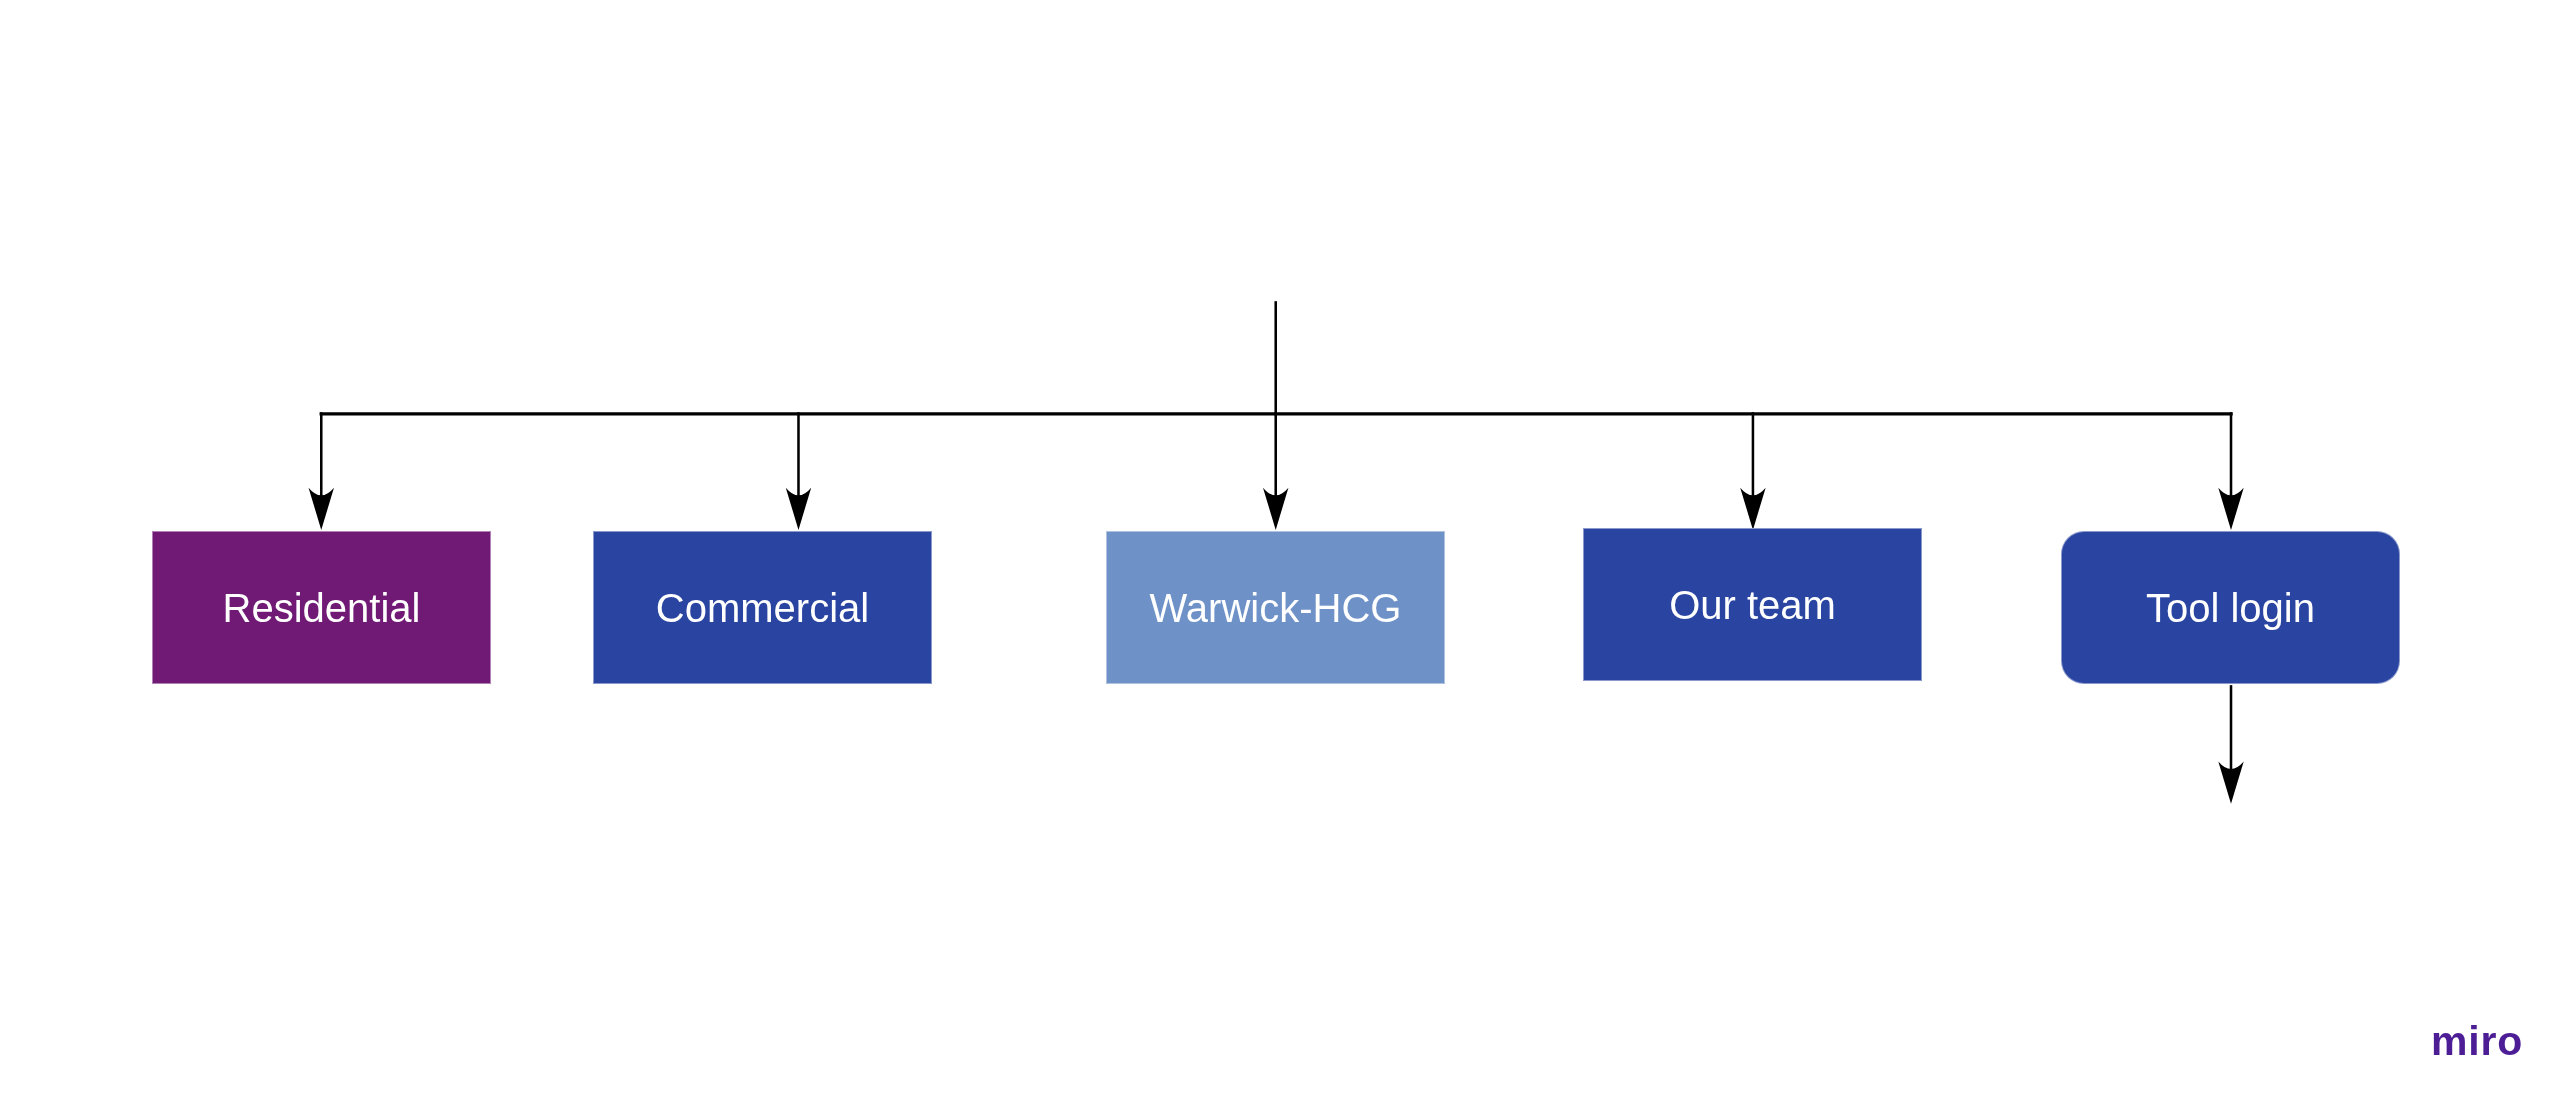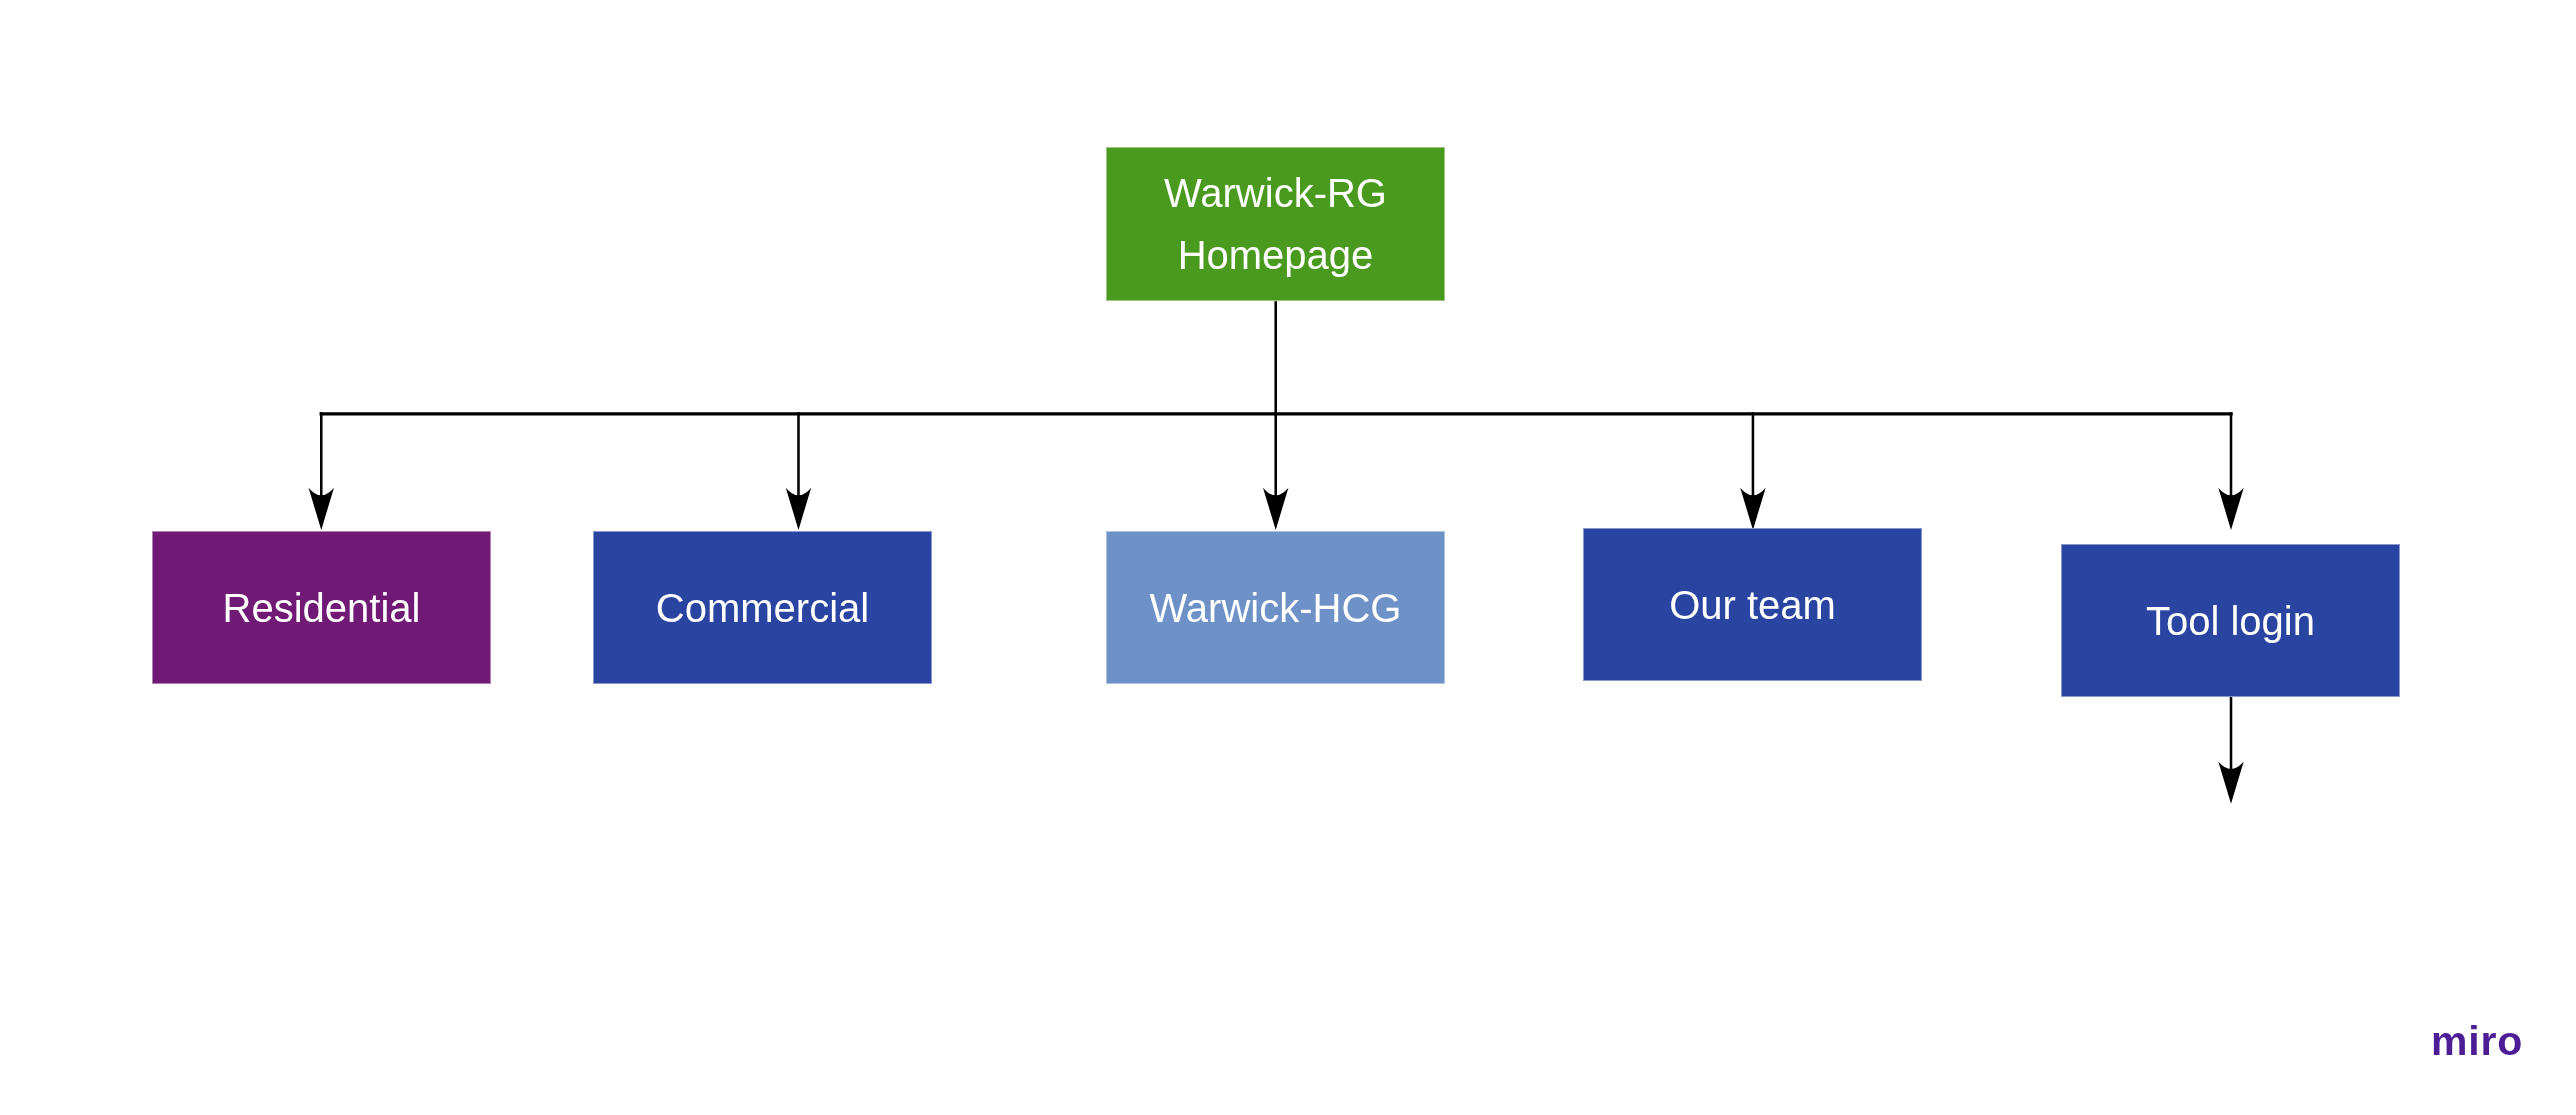--- a/index.html
+++ b/index.html
@@ -39,21 +39,21 @@
     font-weight: 400;
     border: 1.7px solid rgba(255,255,255,0.45);
     cursor: default;
   }
   
   .n-homepage  { left: 1106px; top: 147px; height: 154px; }
   .n-residential { left: 152px;  top: 531px; }
   .n-commercial  { left: 593px;  top: 531px; }
   .n-warwick-hcg { left: 1106px; top: 531px; }
   .n-our-team    { left: 1583px; top: 528px; }
-  .n-tool-login  { left: 2061px; top: 544px; }
+  .n-tool-login  { left: 2061px; top: 531px; border-radius: 23px; }
   .n-report-generator { left: 2061px; top: 805px; }
   .watermark {
     position: absolute;
     left: 2431px;
     top: 1021px;
     font-size: 41px;
     font-weight: 700;
     letter-spacing: 0.8px;
     line-height: 1;
     user-select: none;
@@ -94,23 +94,20 @@
       <line x1="2632" y1="486" x2="2632" y2="585" stroke="currentColor" stroke-width="3"></line>
       <path d="M 2617 575 Q 2632 593 2647 575 L 2632 625 Z" fill="currentColor"></path>
     </g>
 
     <g>
       <line x1="2632" y1="808" x2="2632" y2="908" stroke="currentColor" stroke-width="3"></line>
       <path d="M 2617 898 Q 2632 916 2647 898 L 2632 948 Z" fill="currentColor"></path>
     </g>
   </svg>
 
-  <div class="node n-homepage" style="background-color: rgb(74, 154, 32);">
-    <span>Warwick-RG Homepage</span>
-  </div>
 
   <div class="node n-residential" style="background-color: #701a75;">
     <span>Residential</span>
   </div>
 
   <div class="node n-commercial" style="background-color: rgb(42, 69, 161);">
     <span>Commercial</span>
   </div>
 
   <div class="node n-warwick-hcg" style="background-color: rgb(110, 146, 200);">

